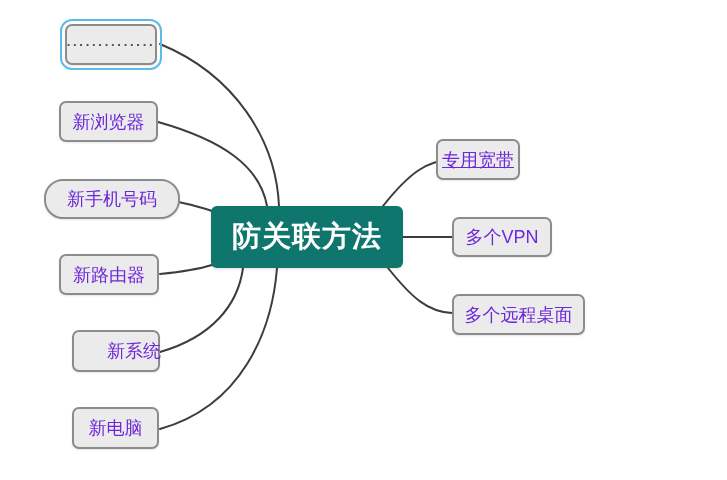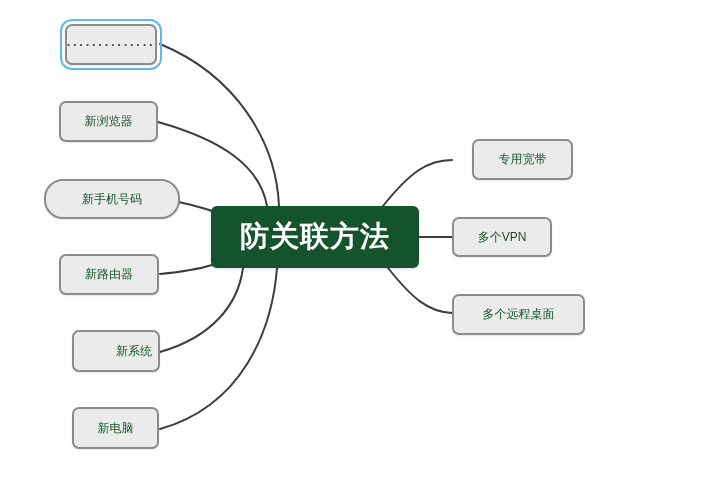--- a/index.html
+++ b/index.html
@@ -29,62 +29,62 @@
   }
   .node {
     position: absolute;
     box-sizing: border-box;
     background: #ebebeb;
     border: 2px solid #8c8c8c;
     border-radius: 7px;
     display: flex;
     align-items: center;
     justify-content: center;
-    font-size: 12px;
-    color: #14532d;
+    font-size: 18px;
+    color: #6d28d9;
     cursor: pointer;
     box-shadow: 0 1px 2px rgba(0,0,0,0.10);
     white-space: nowrap;
   }
   .node.selected {
     outline: 2px solid #5cbbe8;
     outline-offset: 3px;
   }
   .node.dotted-label {
     letter-spacing: 2px;
     font-weight: bold;
     font-size: 13px;
     color: #4a4a4a;
   }
   .center-node {
     position: absolute;
     left: 211px; top: 206px;
-    width: 208px; height: 62px;
+    width: 192px; height: 62px;
     box-sizing: border-box;
-    background: #14532d;
+    background: #0f766e;
     border-radius: 6px;
     display: flex;
     align-items: center;
     justify-content: center;
     font-size: 29px;
     font-weight: bold;
     color: #ffffff;
     letter-spacing: 1px;
     cursor: pointer;
     box-shadow: 0 1px 3px rgba(0,0,0,0.15);
   }
   
   .n-dotted      { left: 65px;  top: 24px;  width: 92px;  height: 41px; }
   .n-browser     { left: 59px;  top: 101px; width: 99px;  height: 41px; }
   .n-phone       { left: 44px;  top: 179px; width: 136px; height: 40px; border-radius: 19px; }
   .n-router      { left: 59px;  top: 254px; width: 100px; height: 41px; font-family: Liberation Serif, serif; }
   .n-system      { left: 72px;  top: 330px; width: 88px;  height: 42px; padding-left: 36px; }
   .n-computer    { left: 72px;  top: 407px; width: 87px;  height: 42px; }
   
-  .n-broadband   { left: 472px; top: 139px; width: 101px; height: 41px; }
+  .n-broadband   { left: 436px; top: 139px; width: 84px; height: 41px; text-decoration: underline; }
   .n-vpn         { left: 452px; top: 217px; width: 100px; height: 40px; }
   .n-remote      { left: 452px; top: 294px; width: 133px; height: 41px; }
 </style>
 </head>
 <body>
 
 <div class="canvas">
 
   <svg class="connectors" viewBox="0 0 727 480" xmlns="http://www.w3.org/2000/svg">
     <path d="M 160 44 C 235 75, 276 140, 279 206"></path>

